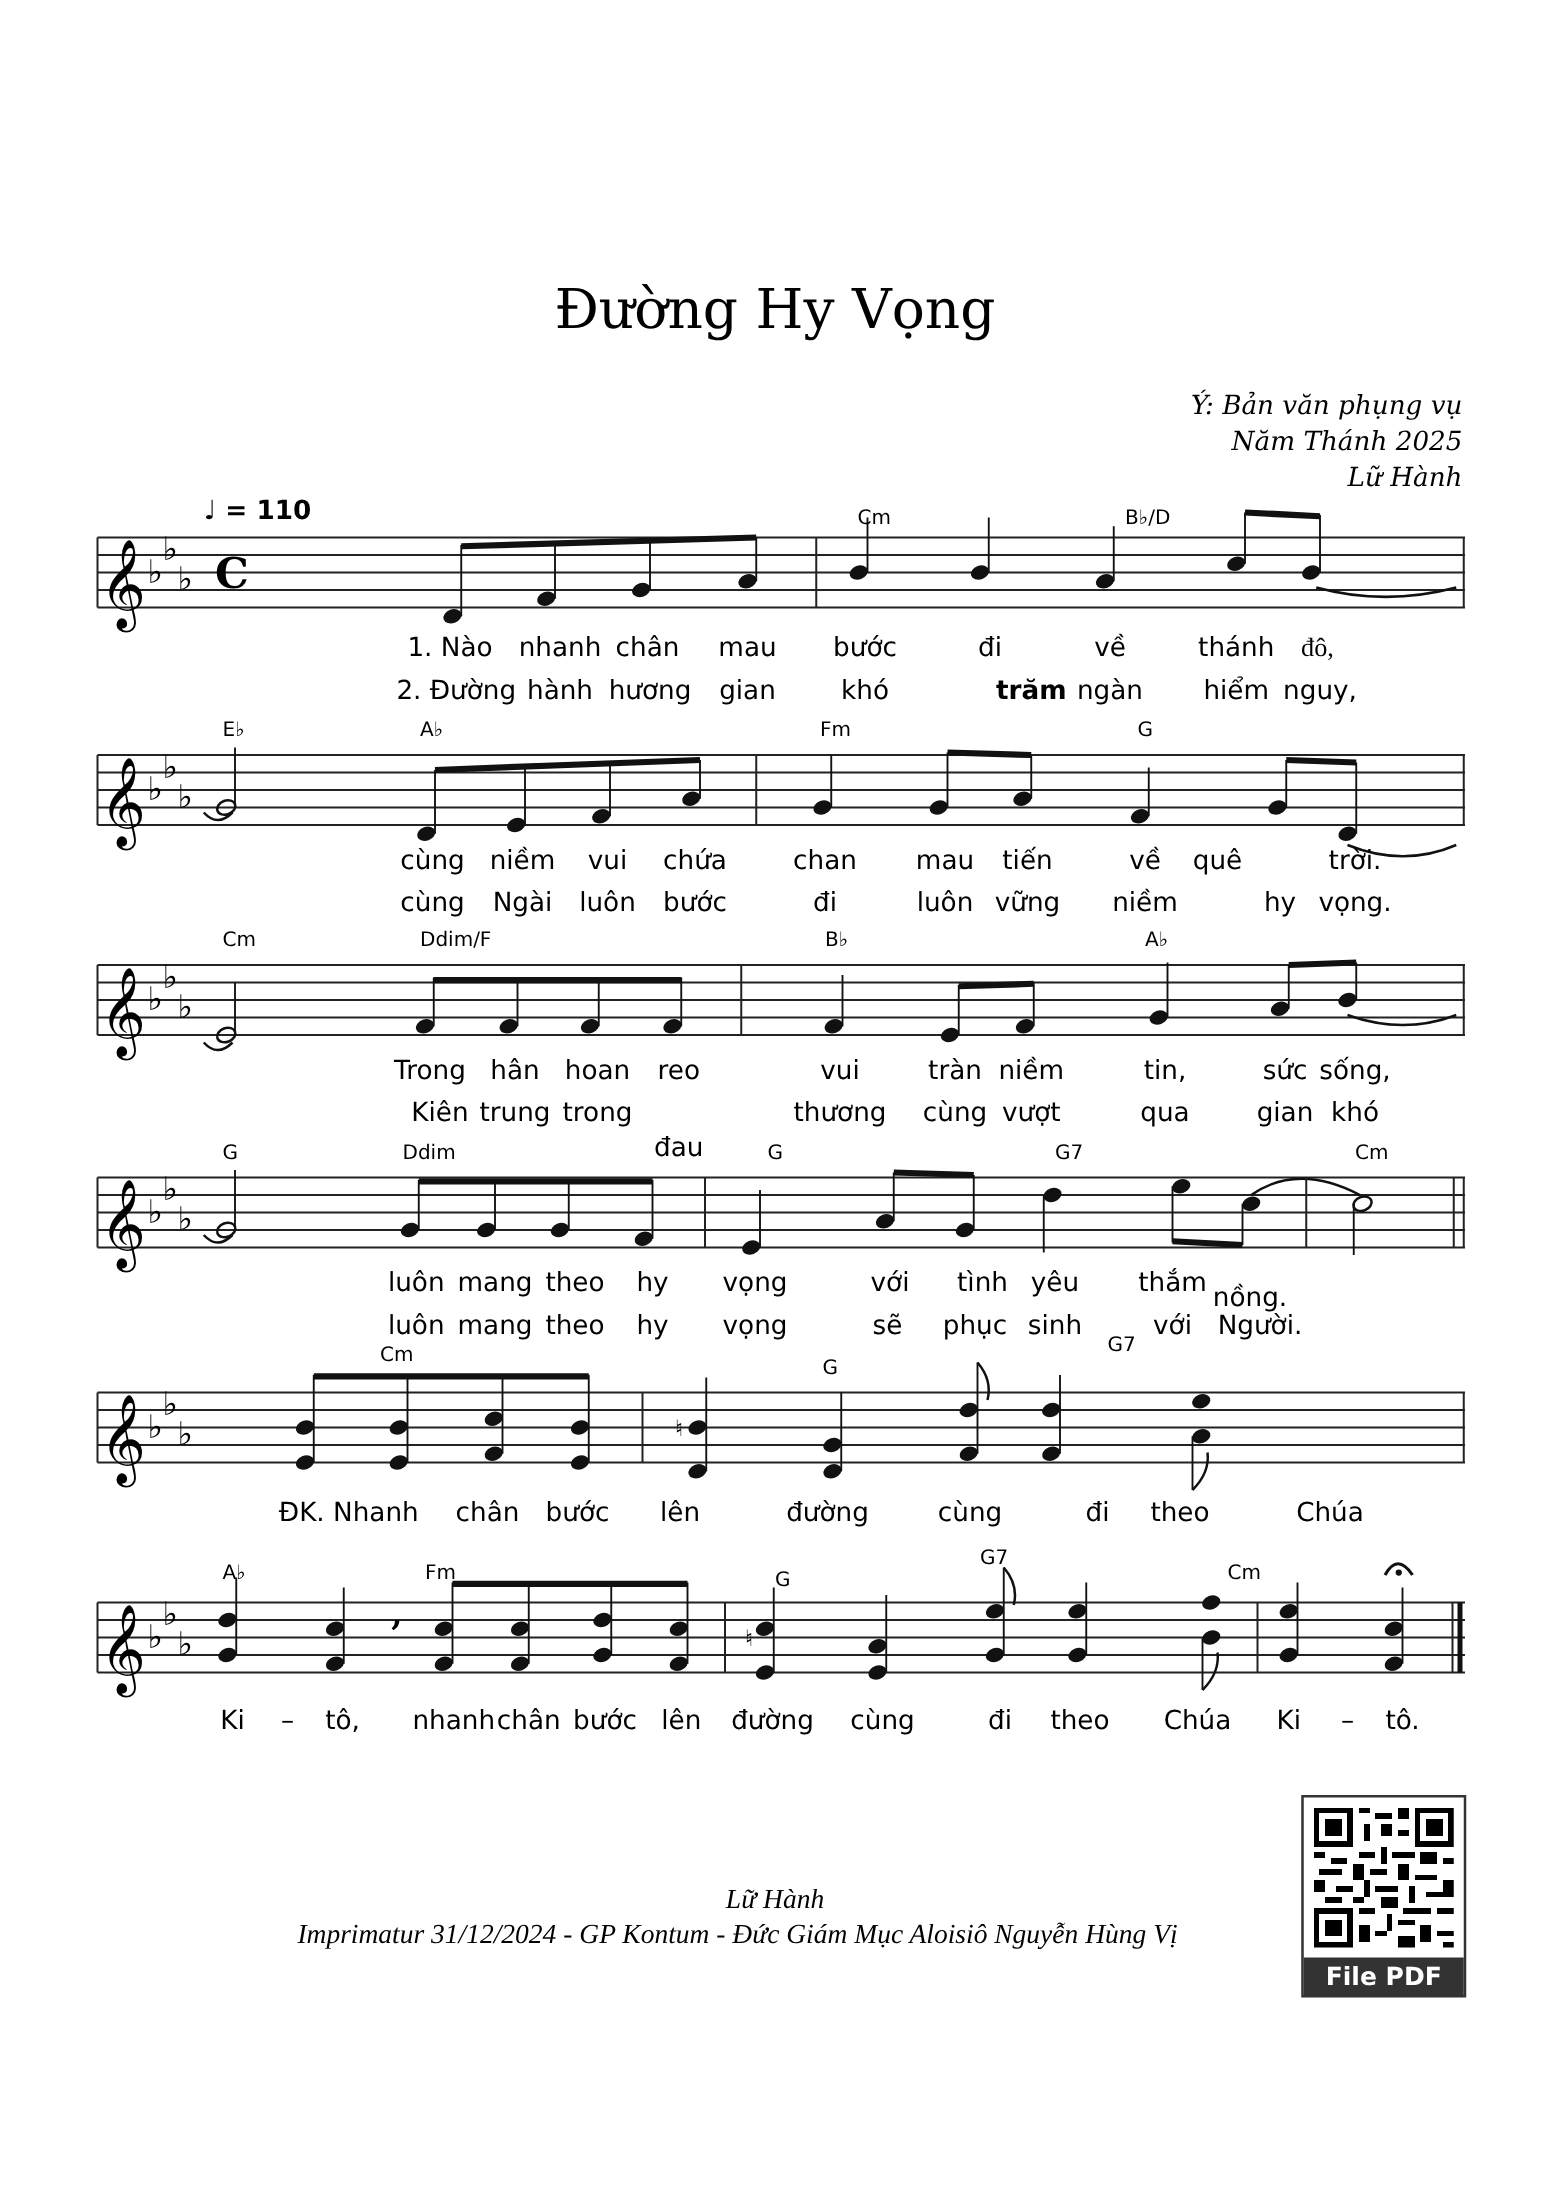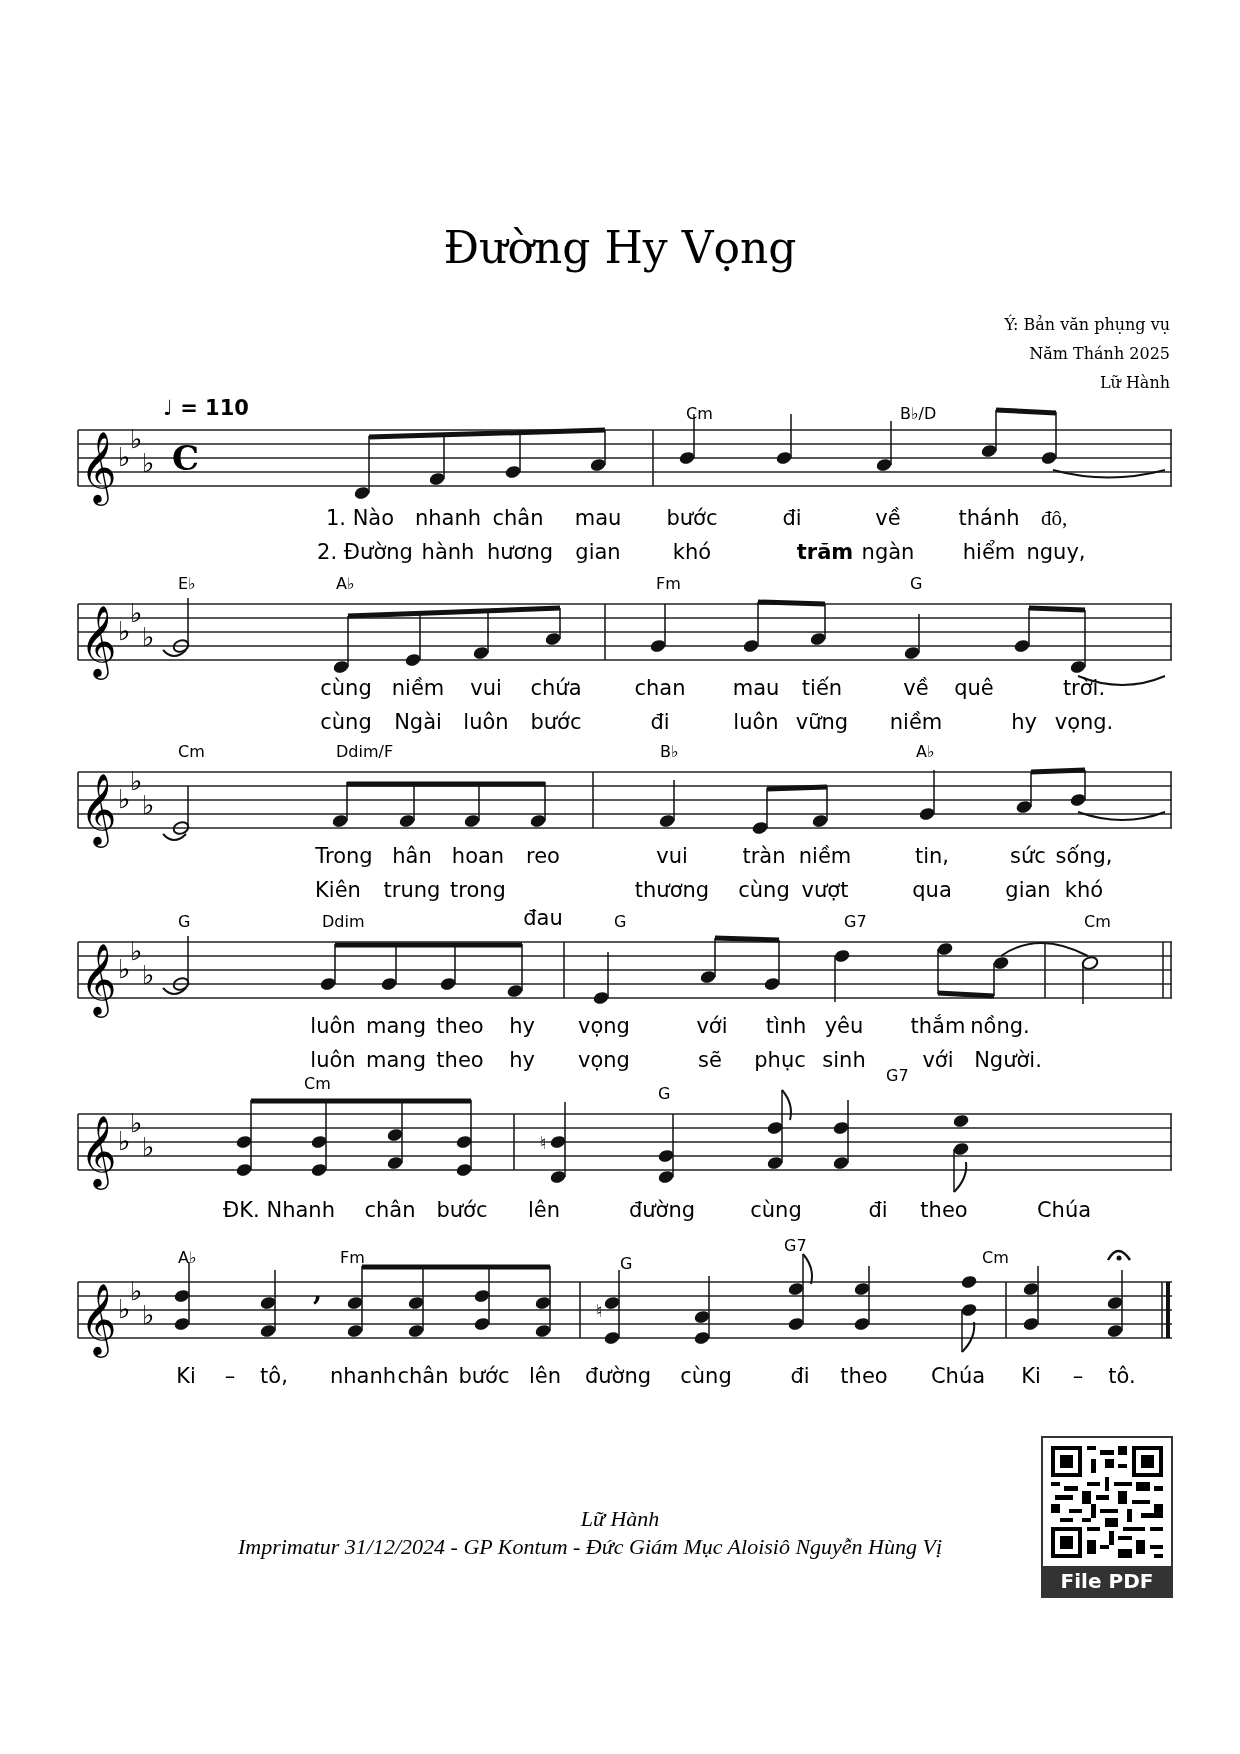--- a/index.html
+++ b/index.html
@@ -1,20 +1,20 @@
 <!DOCTYPE html>
 <html><head>
 <meta charset="utf-8">
 <style>
   html, body { margin:0; padding:0; background:#fff; }
   body { width:1240px; height:1754px; position:relative; overflow:hidden; color:#000; }
   .title { position:absolute; left:0; width:1240px; top:222px; text-align:center;
            font-family:"DejaVu Serif", serif; font-size:44px; }
   .credits { position:absolute; right:70px; top:310px; text-align:right;
-             font-family:"DejaVu Serif", serif; font-size:16px; line-height:29px; }
+             font-family:"DejaVu Serif", serif; font-style:italic; font-size:21px; line-height:29px; }
   .tempo { position:absolute; left:163px; top:396px; font-family:"DejaVu Sans", sans-serif;
            font-weight:bold; font-size:21px; }
   .system { position:absolute; left:78px; width:1094px; }
   .system svg { position:absolute; left:0; top:0; overflow:visible; }
   .chord { position:absolute; font-family:"DejaVu Sans", sans-serif; font-size:16px; white-space:nowrap; }
   .lyr { position:absolute; font-family:"DejaVu Sans", sans-serif; font-size:21px; white-space:nowrap;
          transform:translateX(-50%); }
   .footer { position:absolute; left:0; width:1240px; top:1505px; text-align:center;
             font-family:"Liberation Serif", serif; font-style:italic; font-size:22px; line-height:28px; }
   .footer .l2 { transform:translateX(-30px); }
@@ -210,21 +210,21 @@
   <div class="lyr" style="left:266px;top:72px;">Trong</div>
   <div class="lyr" style="left:334px;top:72px;">hân</div>
   <div class="lyr" style="left:400px;top:72px;">hoan</div>
   <div class="lyr" style="left:465px;top:72px;">reo</div>
   <div class="lyr" style="left:594px;top:72px;">vui</div>
   <div class="lyr" style="left:686px;top:72px;">tràn</div>
   <div class="lyr" style="left:747px;top:72px;">niềm</div>
   <div class="lyr" style="left:854px;top:72px;">tin,</div>
   <div class="lyr" style="left:950px;top:72px;">sức</div>
   <div class="lyr" style="left:1006px;top:72px;">sống,</div>
-  <div class="lyr" style="left:260px;top:106px;">Kiên</div>
+  <div class="lyr" style="left:274px;top:106px;">Kiên</div>
   <div class="lyr" style="left:334px;top:106px;">trung</div>
   <div class="lyr" style="left:400px;top:106px;">trong</div>
   <div class="lyr" style="left:465px;top:106px;margin-top:28px;">đau</div>
   <div class="lyr" style="left:594px;top:106px;">thương</div>
   <div class="lyr" style="left:686px;top:106px;">cùng</div>
   <div class="lyr" style="left:747px;top:106px;">vượt</div>
   <div class="lyr" style="left:854px;top:106px;">qua</div>
   <div class="lyr" style="left:950px;top:106px;">gian</div>
   <div class="lyr" style="left:1006px;top:106px;">khó</div>
 </div>
@@ -274,21 +274,21 @@
   <div class="chord" style="left:1006px;top:-30px;">Cm</div>
   <div class="lyr" style="left:255px;top:72px;">luôn</div>
   <div class="lyr" style="left:318px;top:72px;">mang</div>
   <div class="lyr" style="left:382px;top:72px;">theo</div>
   <div class="lyr" style="left:444px;top:72px;">hy</div>
   <div class="lyr" style="left:526px;top:72px;">vọng</div>
   <div class="lyr" style="left:634px;top:72px;">với</div>
   <div class="lyr" style="left:708px;top:72px;">tình</div>
   <div class="lyr" style="left:766px;top:72px;">yêu</div>
   <div class="lyr" style="left:860px;top:72px;">thắm</div>
-  <div class="lyr" style="left:922px;top:72px;">nồng.</div>
+  <div class="lyr" style="left:922px;top:84px;">nồng.</div>
   <div class="lyr" style="left:255px;top:106px;">luôn</div>
   <div class="lyr" style="left:318px;top:106px;">mang</div>
   <div class="lyr" style="left:382px;top:106px;">theo</div>
   <div class="lyr" style="left:444px;top:106px;">hy</div>
   <div class="lyr" style="left:526px;top:106px;">vọng</div>
   <div class="lyr" style="left:632px;top:106px;">sẽ</div>
   <div class="lyr" style="left:702px;top:106px;">phục</div>
   <div class="lyr" style="left:766px;top:106px;">sinh</div>
   <div class="lyr" style="left:860px;top:106px;">với</div>
   <div class="lyr" style="left:930px;top:106px;">Người.</div>

